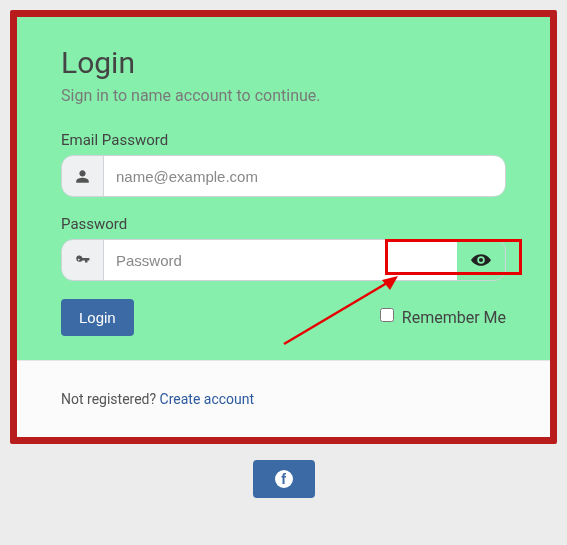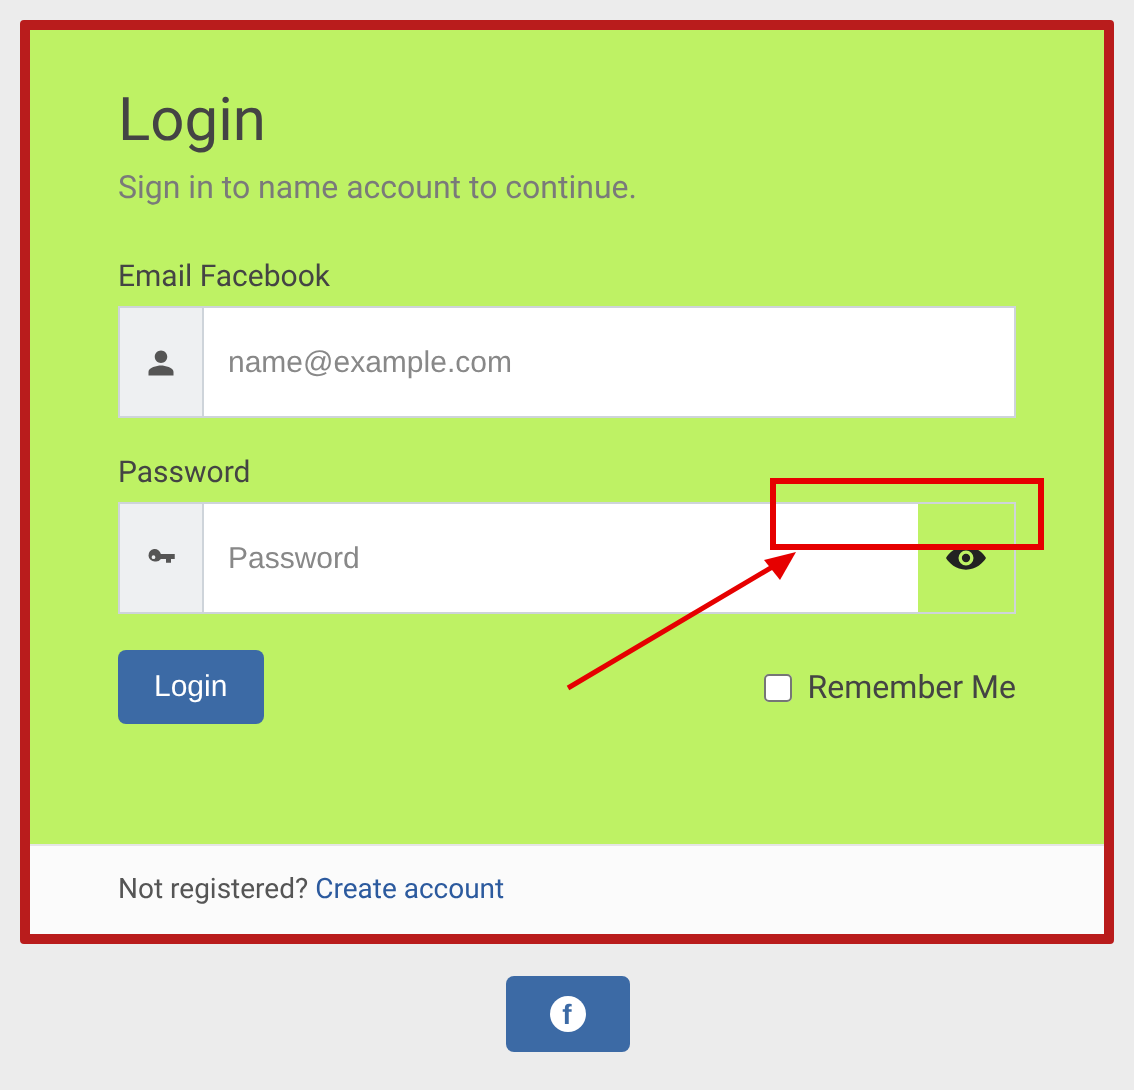--- a/index.html
+++ b/index.html
@@ -5,22 +5,22 @@
     * { box-sizing: border-box; margin: 0; padding: 0; }
     body {
       font-family: -apple-system, BlinkMacSystemFont, "Segoe UI", Roboto, "Helvetica Neue", Arial, sans-serif;
       background: #ececec;
       width: 567px;
       height: 545px;
       position: relative;
       padding: 10px;
     }
     .card {
-      background: #bef264;
-      border: 5px solid #b91c1c;
+      background: #86efac;
+      border: 7px solid #b91c1c;
       border-radius: 2px;
     }
     .card-body {
       padding: 28px 44px 24px 44px;
     }
     .title {
       font-size: 30px;
       font-weight: 400;
       color: #444;
       margin-bottom: 6px;
@@ -42,24 +42,24 @@
     }
     .forgot-link {
       font-size: 14px;
       color: #6a6a6a;
       text-decoration: none;
       cursor: pointer;
     }
     .input-group {
       display: flex;
       border: 1px solid #ced4da;
-      border-radius: 0;
+      border-radius: 12px;
       overflow: hidden;
       margin-bottom: 18px;
-      height: 56px;
+      height: 42px;
     }
     .input-addon {
       width: 42px;
       background: #eef0f2;
       border-right: 1px solid #ced4da;
       display: flex;
       align-items: center;
       justify-content: center;
       color: #555;
     }
@@ -90,33 +90,31 @@
       background: #3c6aa5;
       color: #fff;
       border: none;
       padding: 10px 18px;
       font-size: 15px;
       border-radius: 4px;
       cursor: pointer;
     }
     .remember {
       display: flex;
-      align-items: center;
       gap: 8px;
       font-size: 16px;
       color: #444;
     }
     .remember input { width: 14px; height: 14px; }
     .card-footer {
       border-top: 1px solid #e5e5e5;
       background: #fbfbfb;
-      padding: 14px 44px;
+      padding: 30px 44px;
       font-size: 14px;
       color: #555;
-      margin-top: 36px;
     }
     .create-link {
       color: #2c5a9e;
       text-decoration: none;
       cursor: pointer;
     }
     .fb-row {
       display: flex;
       justify-content: center;
       margin-top: 16px;
@@ -166,21 +164,21 @@
   </style>
 </head>
 <body>
 
 <div class="card">
   <div class="card-body">
     <h1 class="title">Login</h1>
     <p class="subtitle">Sign in to name account to continue.</p>
 
     <div class="label-row">
-      <label class="field-label">Email Facebook</label>
+      <label class="field-label">Email Password</label>
     </div>
     <div class="input-group">
       <div class="input-addon">
         <svg width="15" height="15" viewBox="0 0 24 24" fill="currentColor">
             <path d="M12 12c2.7 0 5-2.3 5-5s-2.3-5-5-5-5 2.3-5 5 2.3 5 5 5zm0 2c-3.3 0-10 1.7-10 5v3h20v-3c0-3.3-6.7-5-10-5z"></path>
           </svg>
       </div>
       <input class="input-field" type="text" placeholder="name@example.com" style="">
     </div>
 

